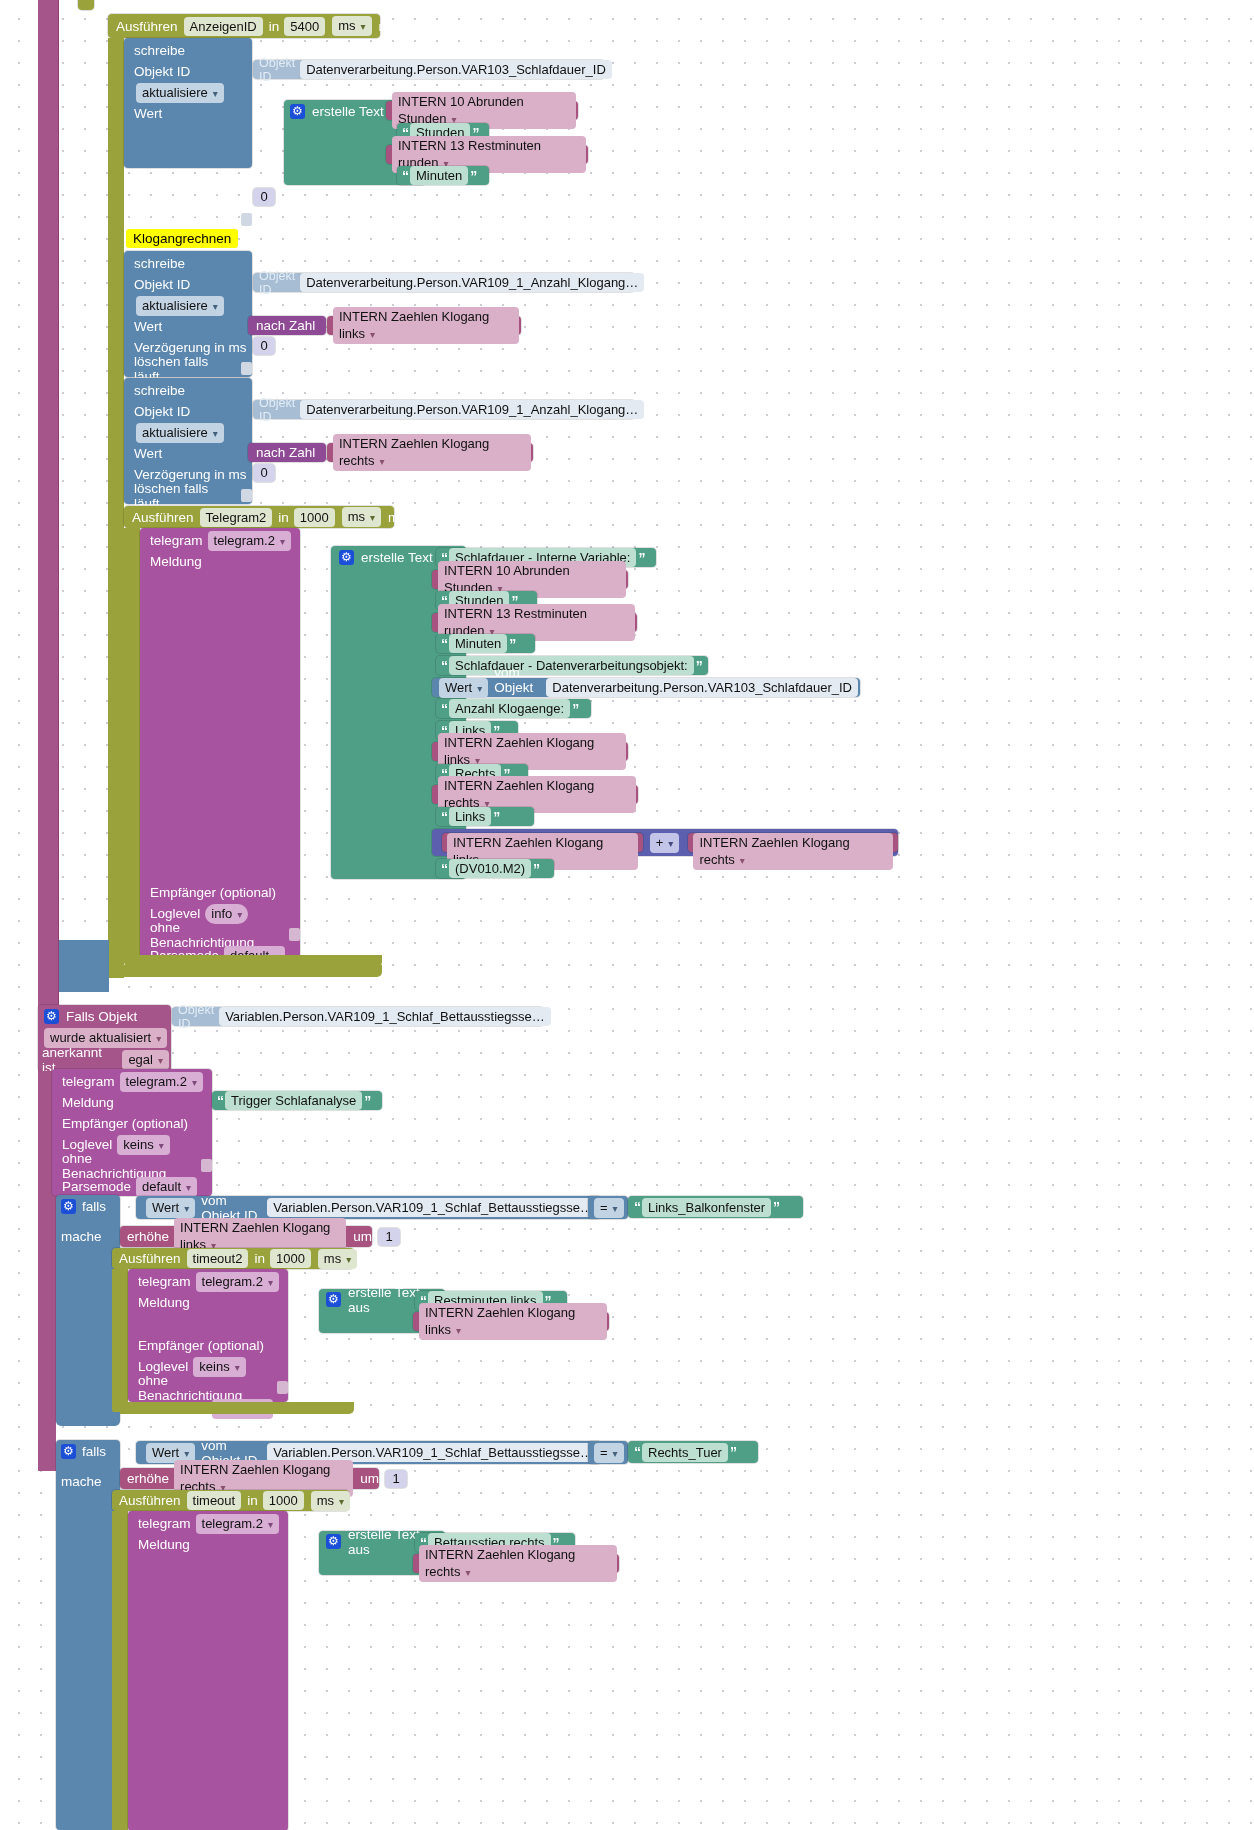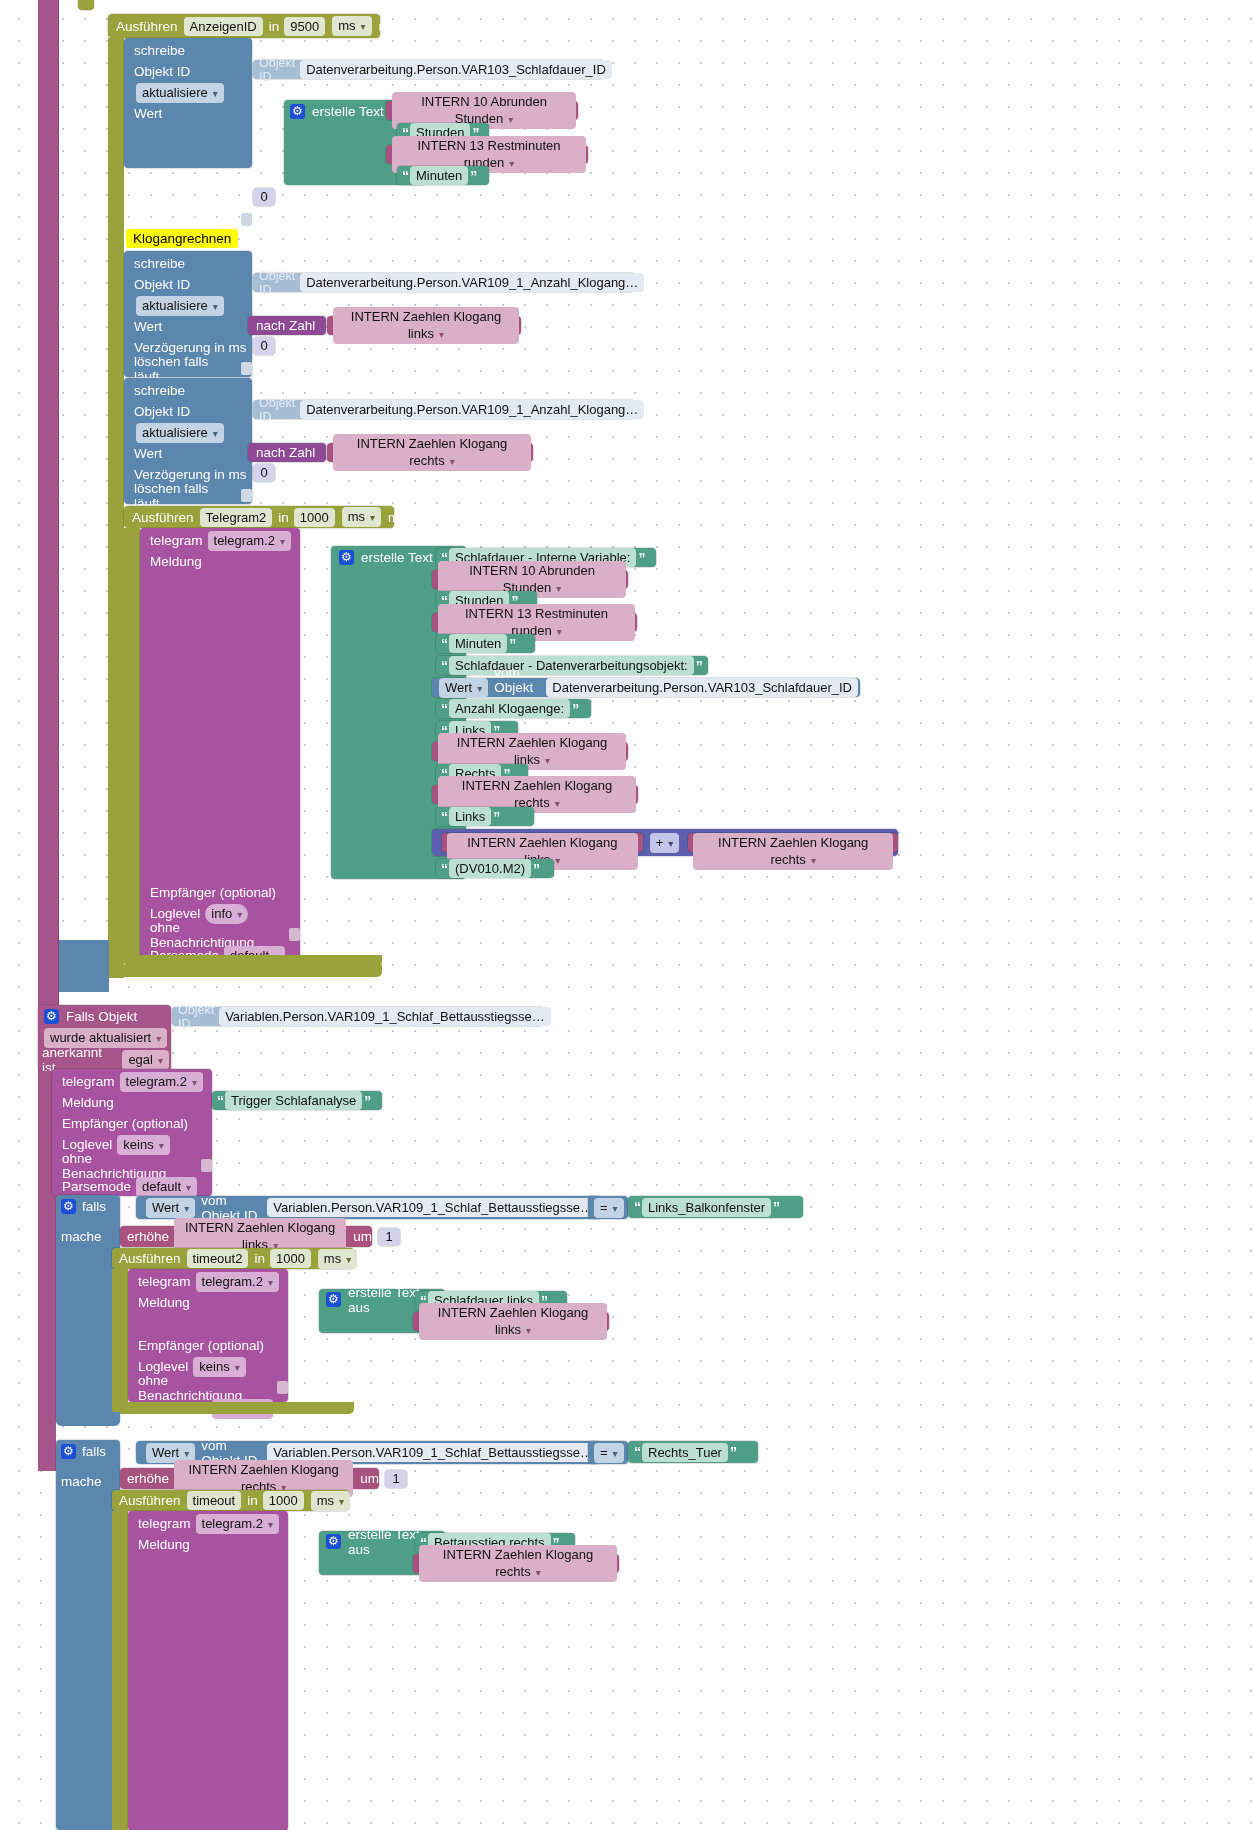--- a/index.html
+++ b/index.html
@@ -35,21 +35,21 @@
   }
 
   .blk { position:absolute; }
 
   
   .c-ctrl    { background:#9aa23c; }
   .c-state   { background:#5b86ad; }      
   .c-getval  { background:#5b86ad; }
   .c-text    { background:#4f9e86;margin-left:31px; }      
   .c-textlit { background:#4f9e86; }
-  .c-var     { background:#a8537f;text-align:center; }
+  .c-var     { background:#a8537f; }
   .c-tg      { background:#a8539f; }      
   .c-trig    { background:#a5558a; }      
   .c-math    { background:#5b5fad; }      
   .c-if      { background:#5b86ad; }      
 
   
   .body { border-radius:4px; box-shadow:0 0 0 1px rgba(0,0,0,.12); }
 
   
   .fld {
@@ -109,21 +109,21 @@
   <div id="outer-spine"></div>
   <div id="outer-spine2"></div>
 
   <div class="blk body c-ctrl" style="left:78px;top:-20px;width:16px;height:30px;"></div>
 
   <div class="blk body c-ctrl" style="left:108px;top:14px;width:272px;height:24px;">
     <div class="row" style="height:24px;padding-left:8px;">
       <span class="lbl">Ausführen</span>
       <span class="fld" style="margin-left:6px;">AnzeigenID</span>
       <span class="lbl" style="margin-left:4px;">in</span>
-      <span class="fld" style="margin-left:5px;">9500</span>
+      <span class="fld" style="margin-left:5px;">5400</span>
       <span class="fld dd" style="margin-left:5px;">ms</span>
       <span class="lbl" style="margin-left:5px;">ms</span>
     </div>
   </div>
 
   <div class="blk c-ctrl" style="left:108px;top:38px;width:16px;height:940px;"></div>
 
   <div class="blk body c-state" style="left:124px;top:38px;width:128px;height:130px;">
     <div class="row" style="margin-top:2px;">
         <span class="lbl">schreibe</span>
@@ -558,21 +558,21 @@
   </div>
   <div class="blk body c-text" style="left:288px;top:1289px;width:126px;height:44px;">
     <div class="row" style="height:21px;padding-left:7px;">
       <span class="gear"></span>
       <span class="lbl" style="margin-left:7px;">erstelle Text aus</span>
     </div>
   </div>
   <div class="blk body c-textlit" style="left:415px;top:1291px;width:152px;height:19px;">
     <div class="row" style="height:19px;padding-left:5px;">
         <span class="q">“</span>
-        <span class="fld fld-txt">Schlafdauer links</span>
+        <span class="fld fld-txt">Restminuten links</span>
         <span class="q">”</span>
       </div>
   </div>
   <div class="blk body c-var" style="left:413px;top:1312px;width:196px;height:19px;">
     <div class="row" style="height:19px;padding-left:4px;">
         <span class="fld fld-var dd">INTERN Zaehlen Klogang links</span>
       </div>
   </div>
   <div class="blk c-ctrl" style="left:112px;top:1402px;width:242px;height:12px;border-radius:0 0 5px 5px;"></div>
   <div class="blk c-if" style="left:56px;top:1412px;width:64px;height:14px;border-radius:0 0 5px 5px;"></div>

